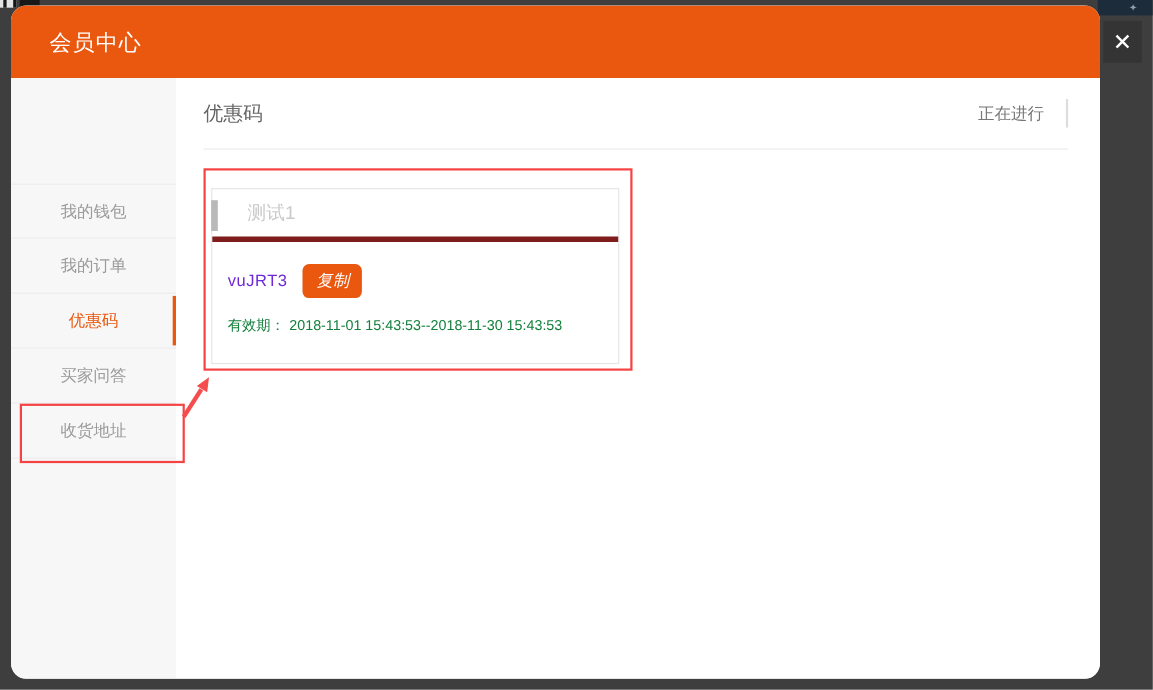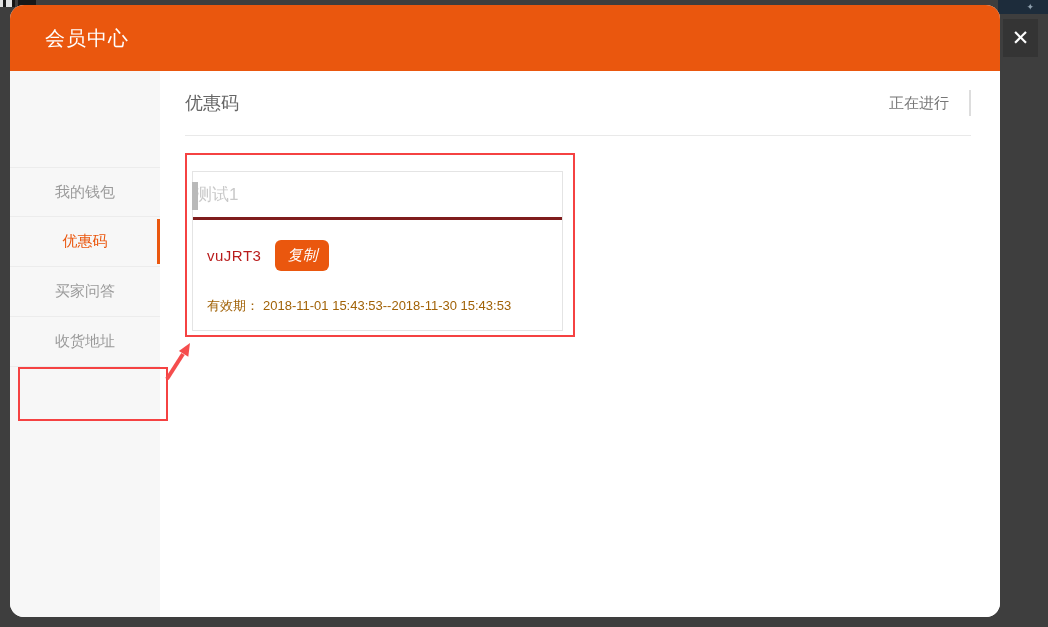--- a/index.html
+++ b/index.html
@@ -80,34 +80,34 @@
   .annot-box {
     position: absolute; left: 25px; top: 82px; width: 390px; height: 184px;
     border: 2px solid var(--annotation, #f54242);
   }
   .coupon-card {
     position: absolute; left: 5px; top: 16px; width: 371px; height: 160px;
     border: 1px solid #e4e4e4; background: #fff;
   }
   .card-head {
     height: 48px; display: flex; align-items: center;
-    border-bottom: 3px solid #7f1d1d; padding-left: 2px; position: relative;
+    border-bottom: 5px solid #7f1d1d; padding-left: 32px; position: relative;
   }
   .marker { position: absolute; left: -1px; top: 10px; width: 6px; height: 28px; background: #b9b9b9; }
   .coupon-name { font-size: 17px; color: #c9c9c9; }
   .card-body { padding: 20px 15px 0 14px; }
   .code-row { display: flex; align-items: center; gap: 14px; }
-  .code { font-size: 15px; color: #b91c1c; letter-spacing: .5px; }
+  .code { font-size: 15px; color: #6d28d9; letter-spacing: .5px; }
   .copy-btn {
     background: var(--accent, #ea570e); color: #fff; border: none; border-radius: 6px;
     font-size: 15px; padding: 6px 12px; cursor: pointer;
     font-family: "Liberation Sans", "DejaVu Sans", sans-serif;
     font-style: italic;
   }
-  .validity { margin-top: 26px; font-size: 13px; color: #a16207; }
+  .validity { margin-top: 16px; font-size: 13px; color: #15803d; }
   .validity span { margin-right: 4px; }
 
   .annot-side-box {
     position: absolute; left: 8px; top: 362px; width: 150px; height: 54px;
     border: 2px solid var(--annotation, #f54242); pointer-events: none;
   }
   .annot-arrow { position: absolute; left: 150px; top: 332px; pointer-events: none; }
 </style>
 </head>
 <body>
@@ -125,20 +125,23 @@
 
   <div class="modal">
     <div class="modal-header">
       <div class="modal-title">会员中心</div>
     </div>
 
     <div class="modal-body">
       <aside class="sidebar">
         <div class="side-item">
           <span>我的钱包</span>
+        </div>
+        <div class="side-item">
+          <span>我的订单</span>
         </div>
         <div class="side-item active">
           <span>优惠码</span>
           <i class="active-bar"></i>
         </div>
         <div class="side-item">
           <span>买家问答</span>
         </div>
         <div class="side-item">
           <span>收货地址</span>

